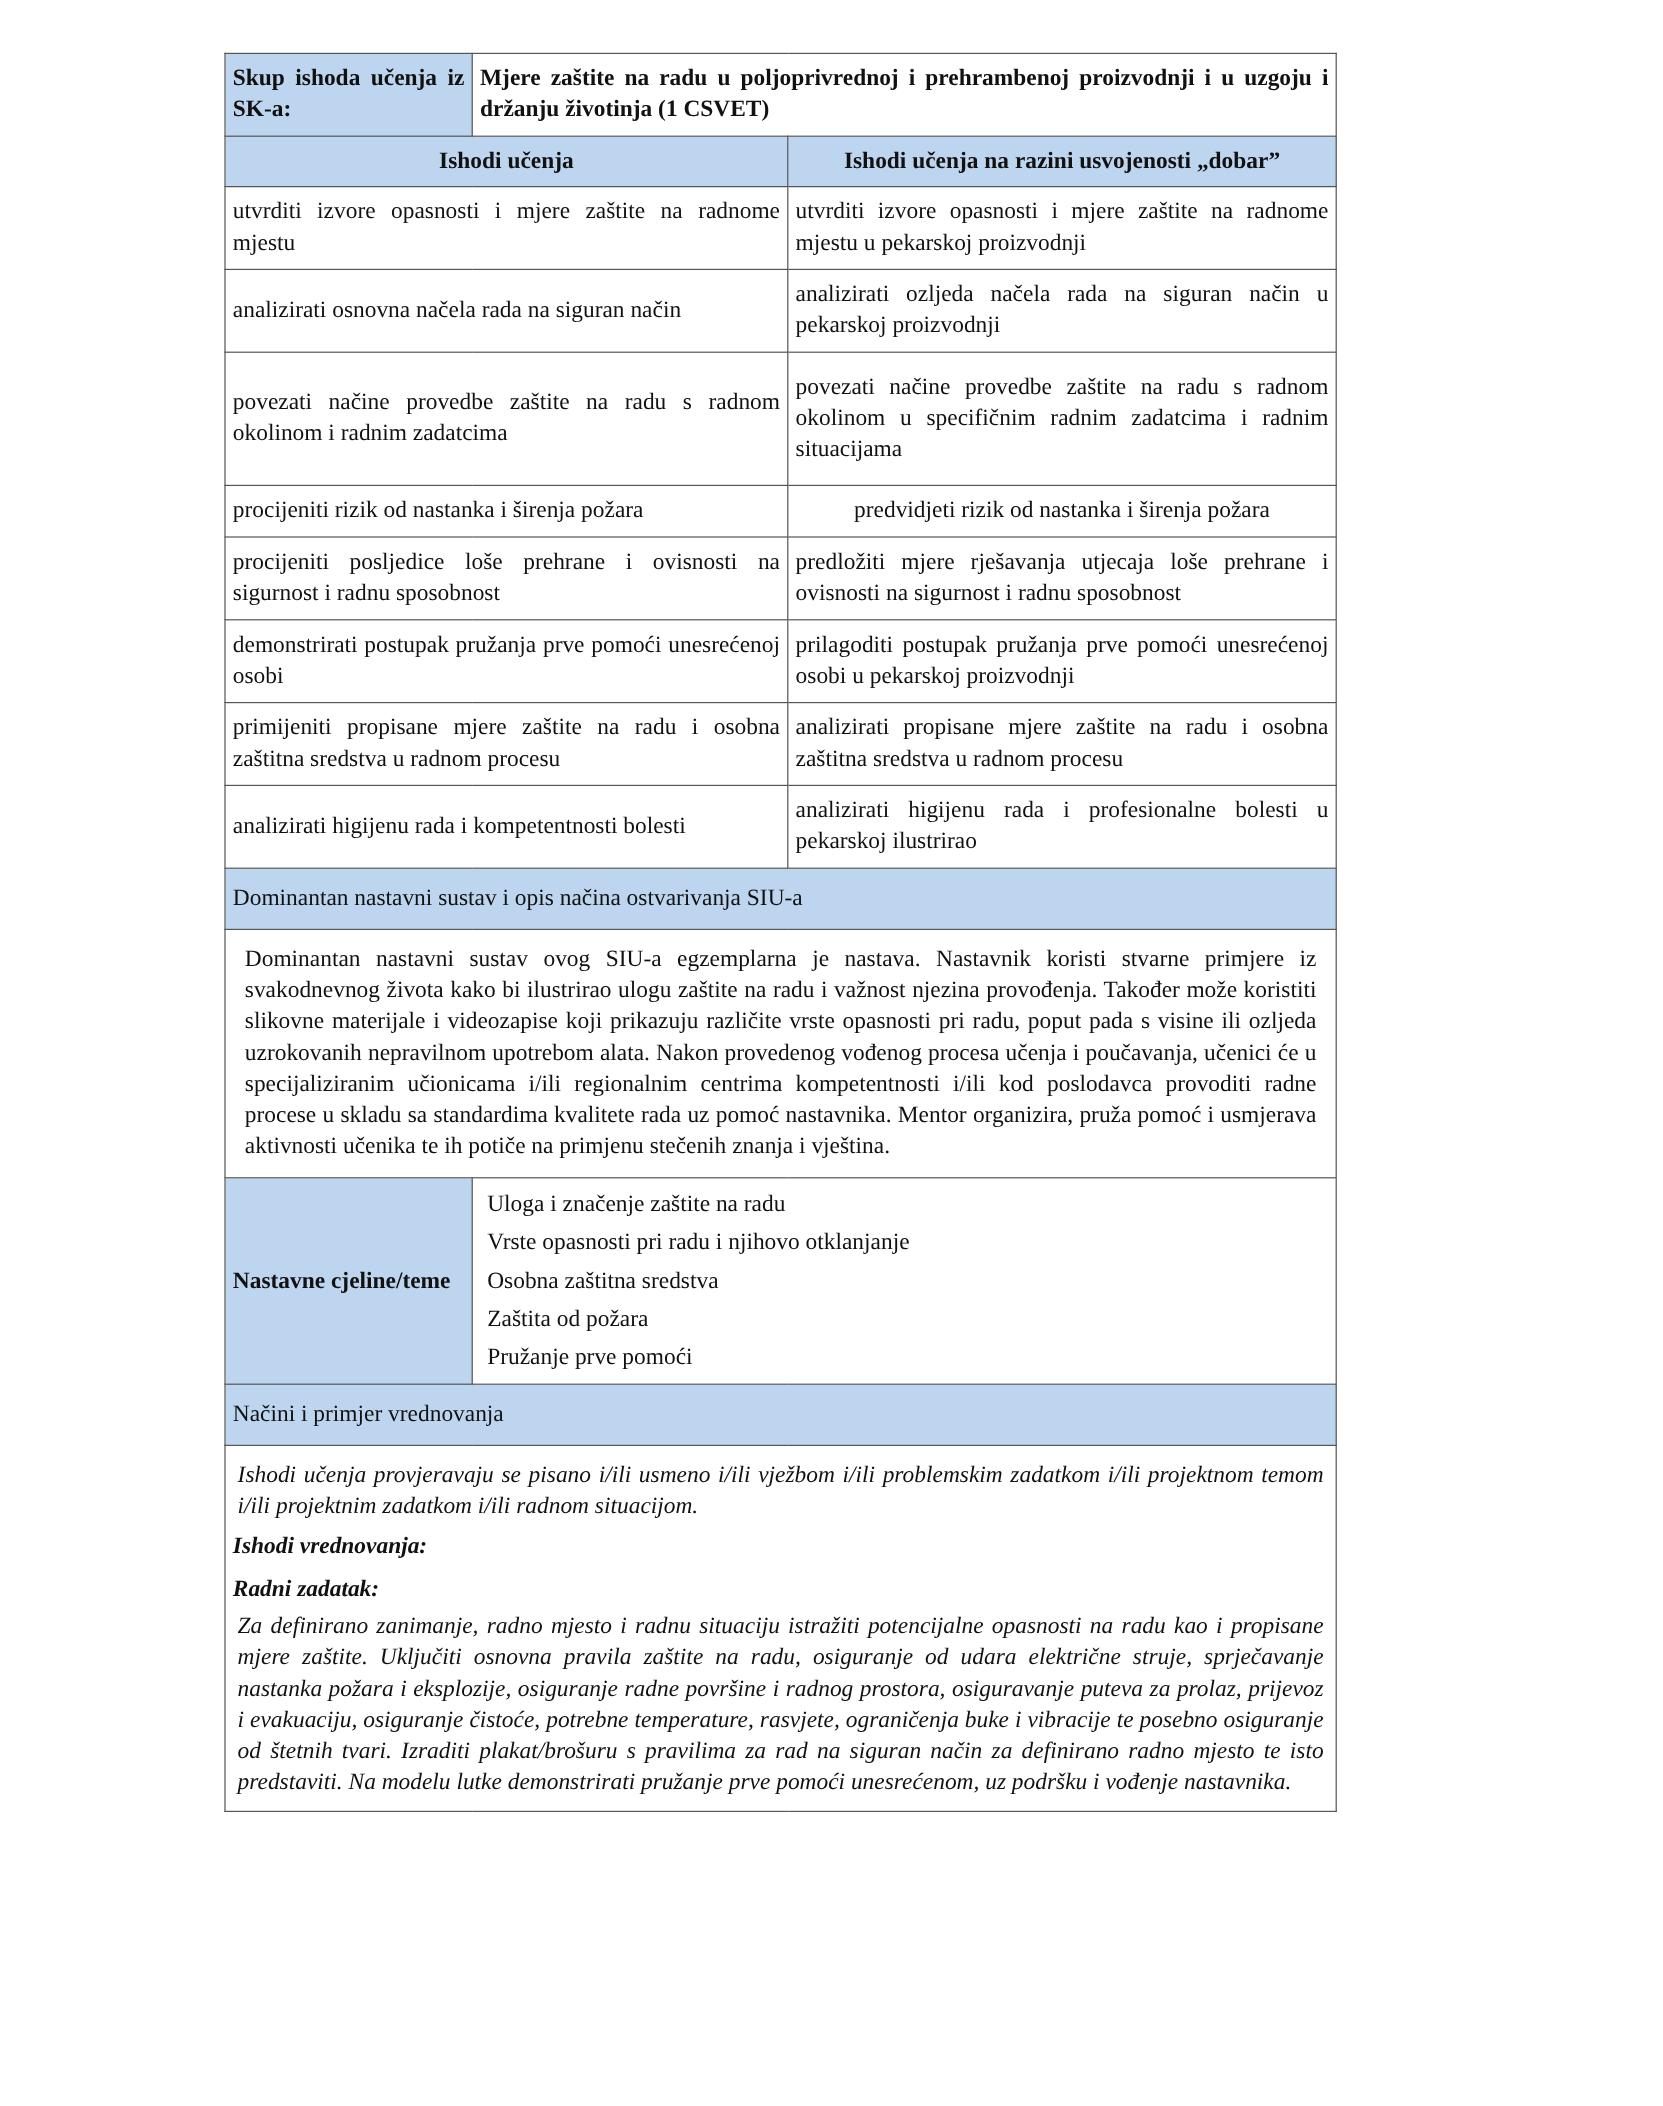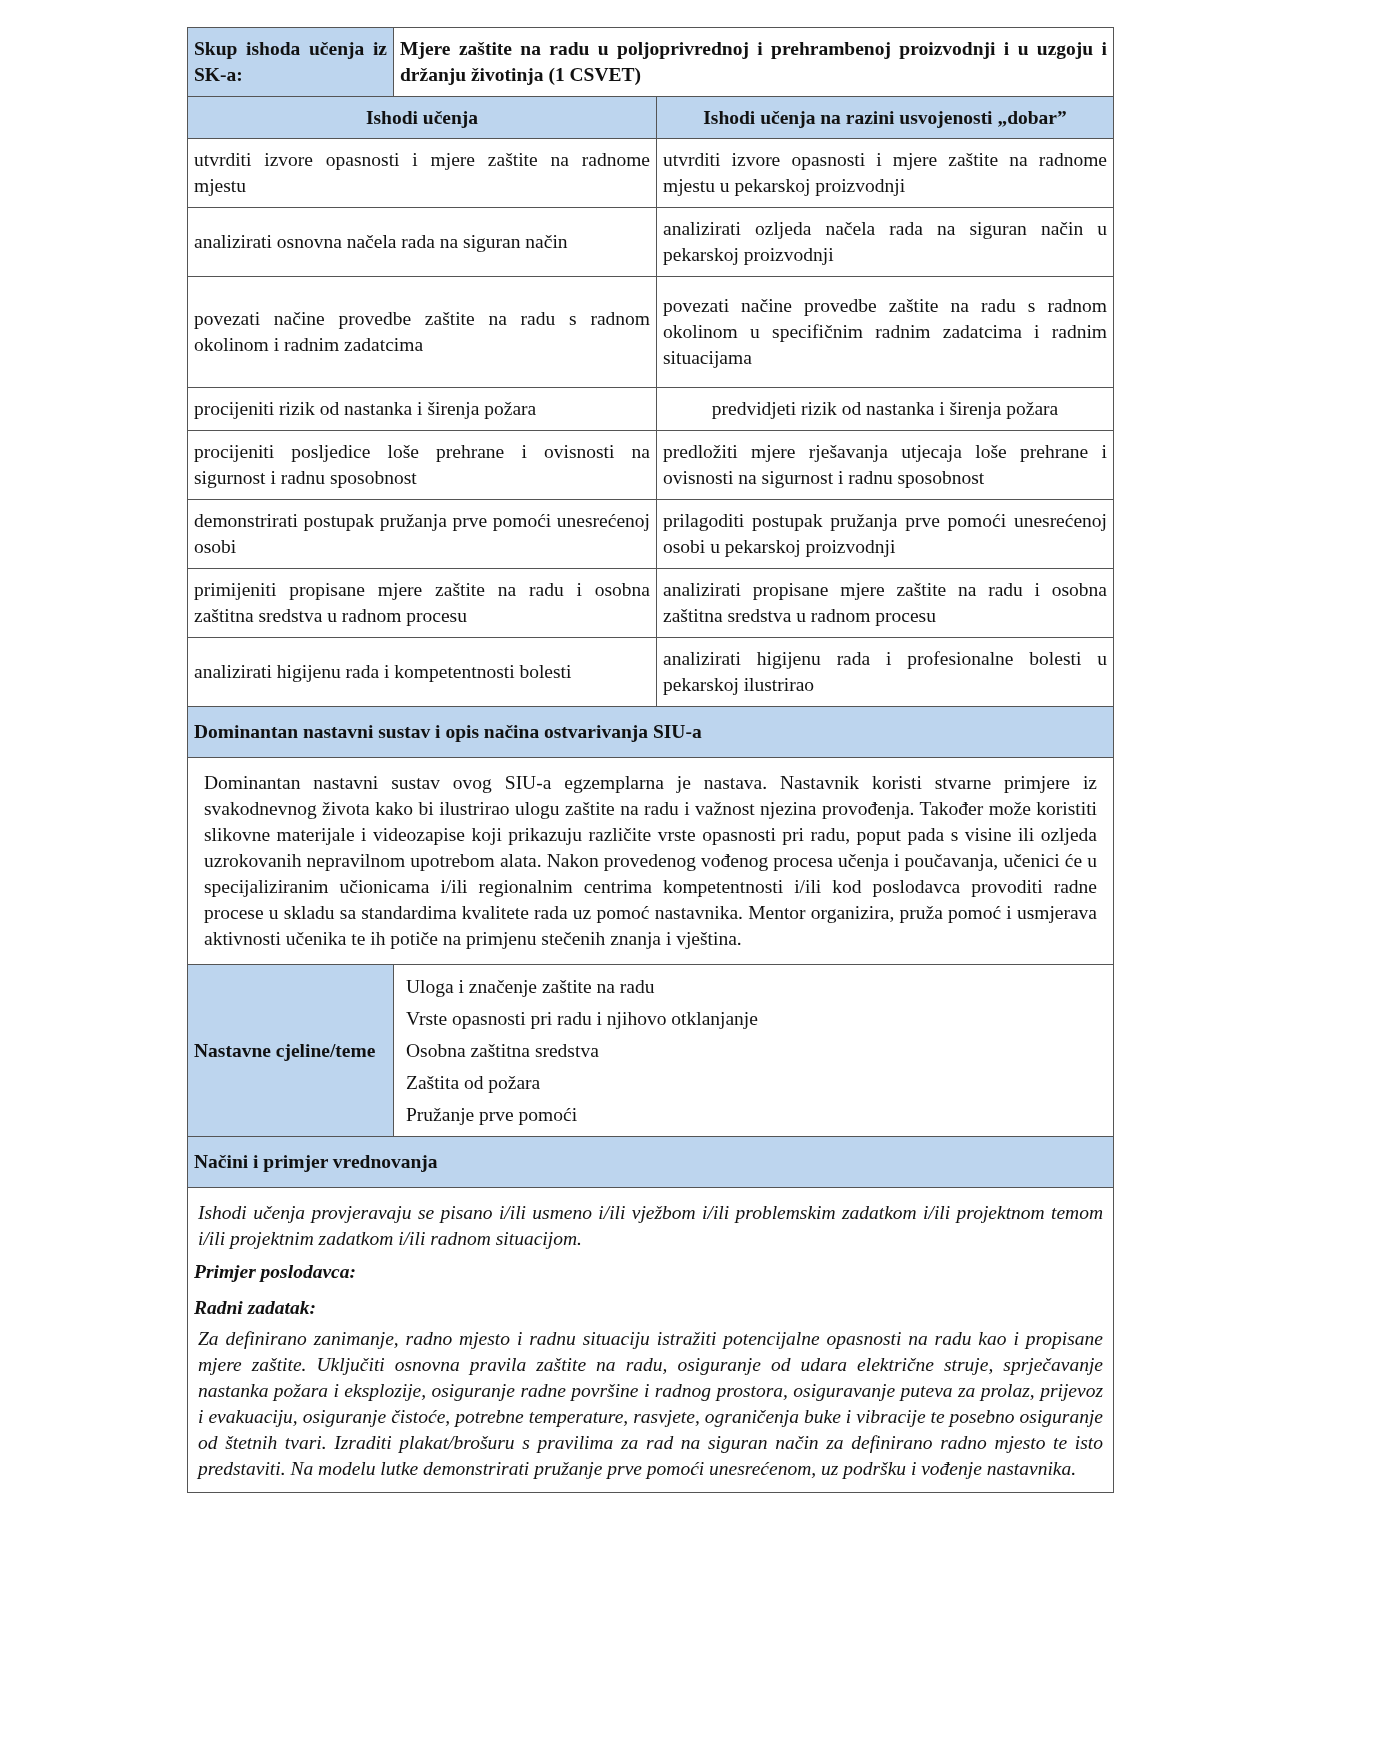--- a/index.html
+++ b/index.html
@@ -1,24 +1,24 @@
 <!DOCTYPE html>
 <html><head>
 <meta charset="utf-8">
 <style>
   html, body { margin: 0; padding: 0; background: #ffffff; }
   body { width: 1386px; height: 1755px; position: relative; font-family: "Liberation Serif", "DejaVu Serif", serif; color: #111; }
-  .doc { position: absolute; left: 155px; top: 27px; width: 926px; padding-left: 32px; }
+  .doc { position: absolute; left: 155px; top: 44px; width: 926px; padding-left: 32px; }
   table { border-collapse: collapse; width: 926px; table-layout: fixed; }
   td { border: 1.5px solid #555; padding: 4px 6px; vertical-align: middle; font-size: 19.5px; line-height: 26px; }
   .hdr { background: #BDD5EE; }
   .bold { font-weight: bold; }
   .justify { text-align: justify; }
   .center { text-align: center; }
-  .sechead { font-weight: bold; height: 42px; padding: 4px 6px; }
+  .sechead { font-weight: normal; height: 42px; padding: 4px 6px; }
   .topic { display: block; line-height: 32px; }
   .para { margin: 4px; text-align: justify; }
   .subhead { font-weight: bold; margin: 4px 0 0 0; line-height: 32px; }
 </style>
 </head>
 <body>
 
 <div class="doc">
   <table>
     <colgroup>
@@ -90,20 +90,20 @@
         <span class="topic">Pružanje prve pomoći</span>
       </td>
     </tr>
 
     <tr style="height:47px">
       <td colspan="3" class="hdr sechead">Načini i primjer vrednovanja</td>
     </tr>
     <tr>
       <td colspan="3" style="padding:8px 6px 6px 6px; vertical-align:top;font-style:italic;">
         <p class="para">Ishodi učenja provjeravaju se pisano i/ili usmeno i/ili vježbom i/ili problemskim zadatkom i/ili projektnom temom i/ili projektnim zadatkom i/ili radnom situacijom.</p>
-        <p class="subhead">Primjer poslodavca:</p>
+        <p class="subhead">Ishodi vrednovanja:</p>
         <p class="subhead">Radni zadatak:</p>
         <p class="para" style="margin-top:2px;">Za definirano zanimanje, radno mjesto i radnu situaciju istražiti potencijalne opasnosti na radu kao i propisane mjere zaštite. Uključiti osnovna pravila zaštite na radu, osiguranje od udara električne struje, sprječavanje nastanka požara i eksplozije, osiguranje radne površine i radnog prostora, osiguravanje puteva za prolaz, prijevoz i evakuaciju, osiguranje čistoće, potrebne temperature, rasvjete, ograničenja buke i vibracije te posebno osiguranje od štetnih tvari. Izraditi plakat/brošuru s pravilima za rad na siguran način za definirano radno mjesto te isto predstaviti. Na modelu lutke demonstrirati pružanje prve pomoći unesrećenom, uz podršku i vođenje nastavnika.</p>
       </td>
     </tr>
   </tbody>
     </table>
 </div>
 
 </body></html>

